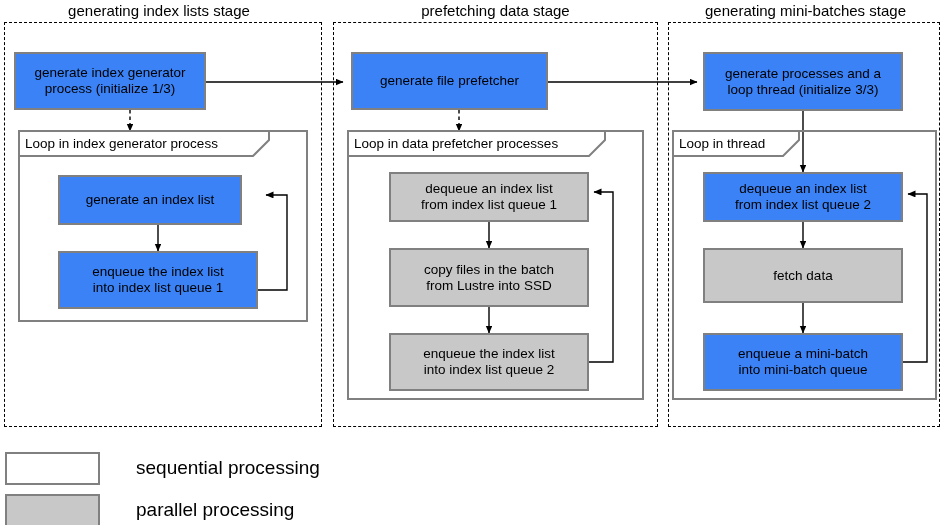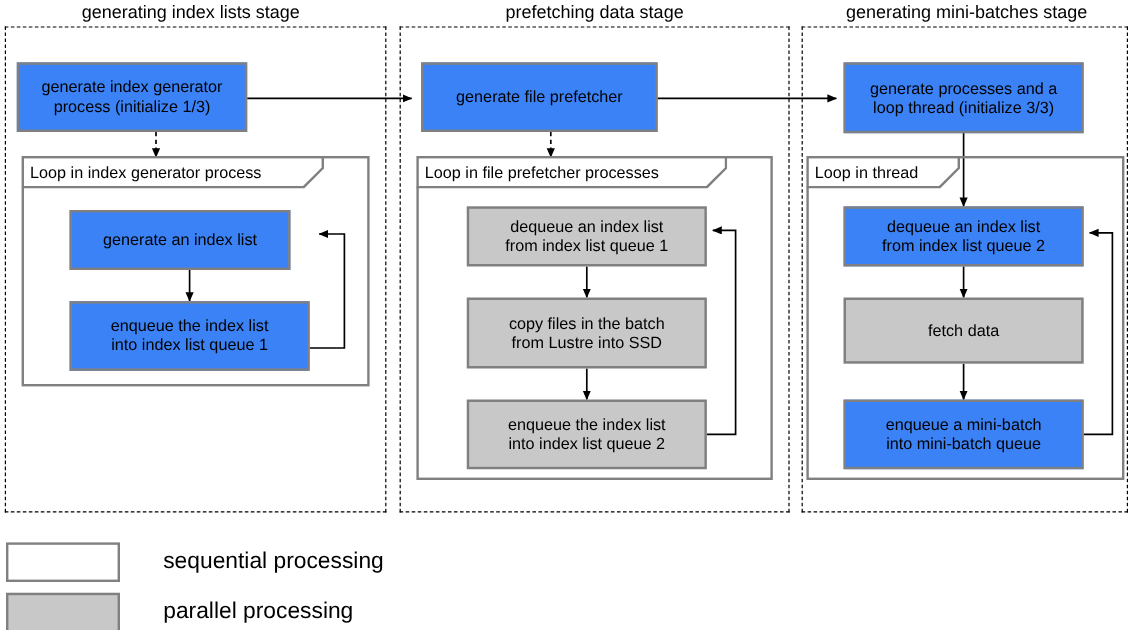--- a/index.html
+++ b/index.html
@@ -162,21 +162,21 @@
     <span>
       <span>generate file prefetcher</span><br>
     </span>
   </div>
 
   <div class="loop-frame" style="left:347px;top:130px;width:297px;height:270px;"></div>
   <div class="loop-tab" style="left:347px;top:131px;width:259px;">
     <svg class="loop-tab-shape" viewBox="0 0 259 26" preserveAspectRatio="none">
       <path d="M0,25 L242,25 L258,9 L258,0" stroke="#808080" stroke-width="2" fill="none"></path>
     </svg>
-    <span style="position:relative;z-index:2;">Loop in file prefetcher processes</span>
+    <span style="position:relative;z-index:2;">Loop in data prefetcher processes</span>
   </div>
 
   <div class="pbox parallel" style="left:389px;top:172px;width:200px;height:50px;">
     <span>
       <span>dequeue an index list</span><br>
       <span>from index list queue 1</span>
     </span>
   </div>
   <div class="pbox parallel" style="left:389px;top:248px;width:200px;height:59px;">
     <span>

